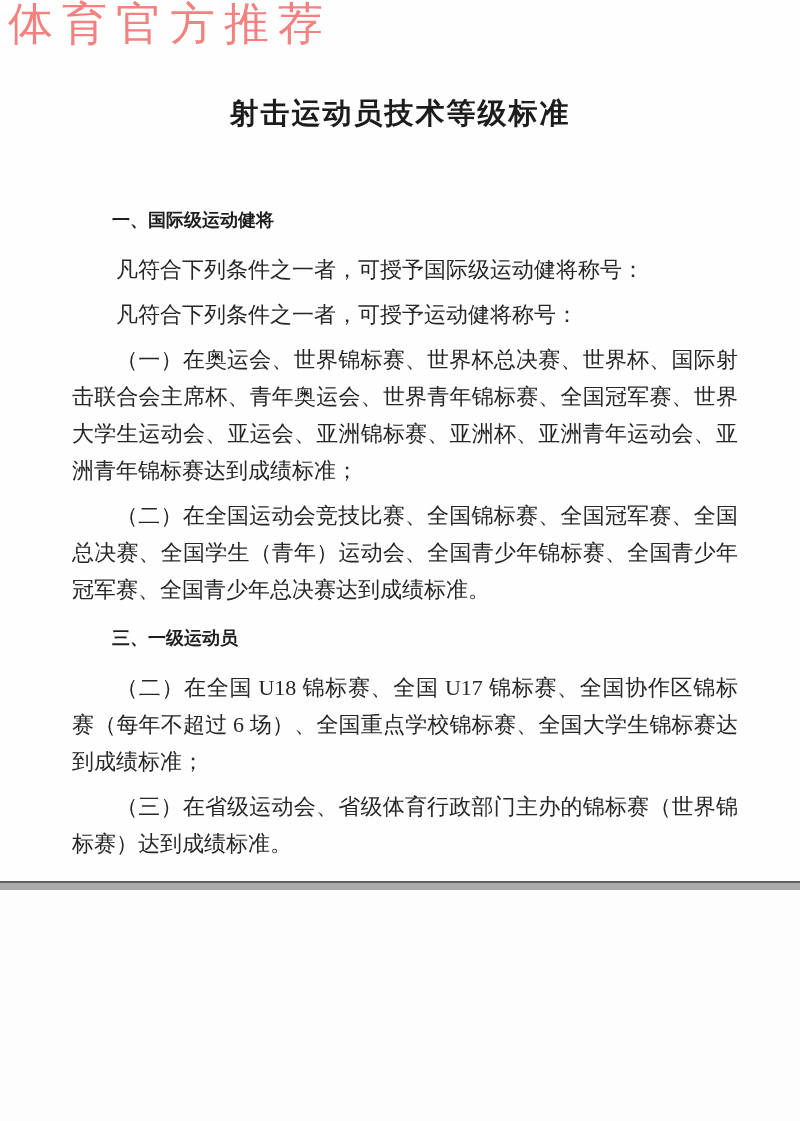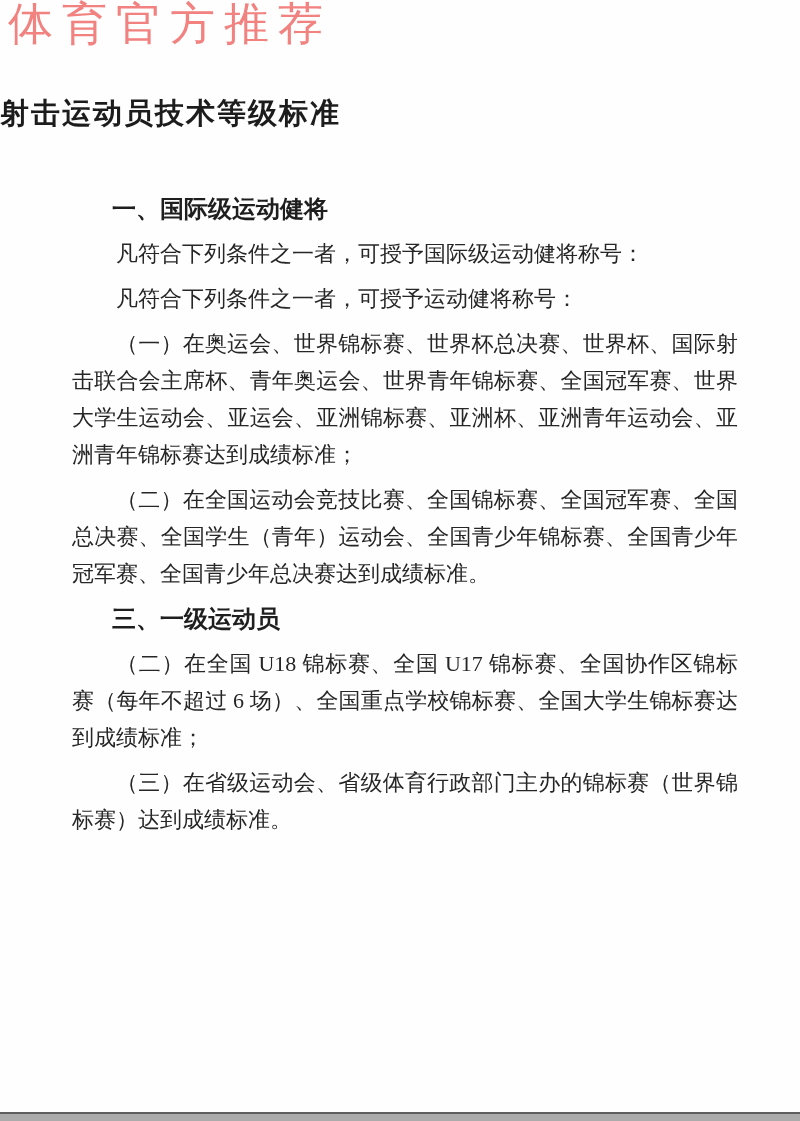--- a/index.html
+++ b/index.html
@@ -9,60 +9,60 @@
   body {
     width: 800px;
     height: 1121px;
     background: #fdfdfd;
     overflow: hidden;
     position: relative;
   }
   .page {
     position: relative;
     width: 800px;
-    height: 1121px;
+    height: 890px;
     background: #fefefe;
   }
   .watermark {
     position: absolute;
     top: -6px;
     left: 8px;
     font-family: "Liberation Serif", "DejaVu Serif", serif;
     font-size: 45px;
     letter-spacing: 9px;
     color: #f0716f;
     opacity: 0.88;
     white-space: nowrap;
     pointer-events: none;
   }
   .title {
     margin: 0;
     padding-top: 94px;
-    text-align: left;
+    text-align: center;
     font-family: "Liberation Serif", "DejaVu Serif", serif;
     font-size: 29px;
     font-weight: bold;
     letter-spacing: 2px;
     color: #1c1c1c;
   }
   .content {
     position: absolute;
     top: 190px;
     left: 64px;
     width: 682px;
     font-family: "Liberation Serif", "DejaVu Serif", serif;
     font-size: 22px;
     line-height: 37px;
     color: #262626;
     text-align: justify;
   }
   .content h2 {
-    margin: 0;
+    margin: 12px;
     font-family: "Liberation Sans", "DejaVu Sans", sans-serif;
-    font-size: 24px;
+    font-size: 18px;
     font-weight: bold;
     line-height: 37px;
     color: #1e1e1e;
     text-indent: 2em;
   }
   .content p {
     margin: 8px;
     text-indent: 2em;
   }
   .bottom-band {

